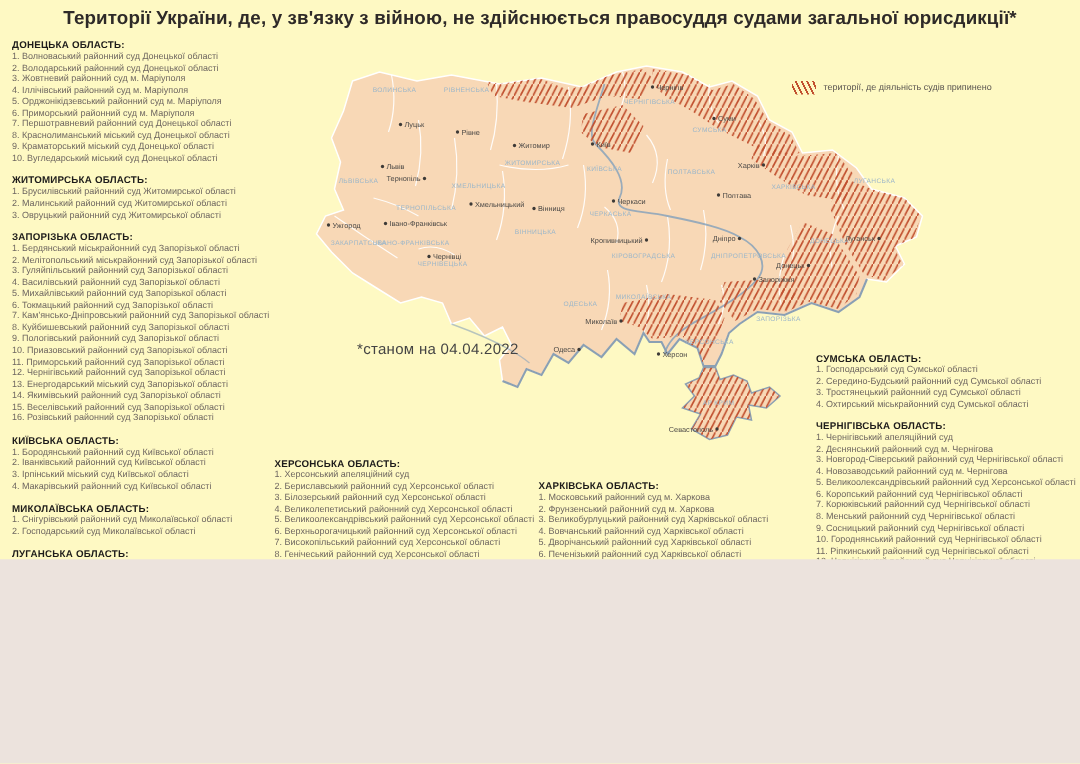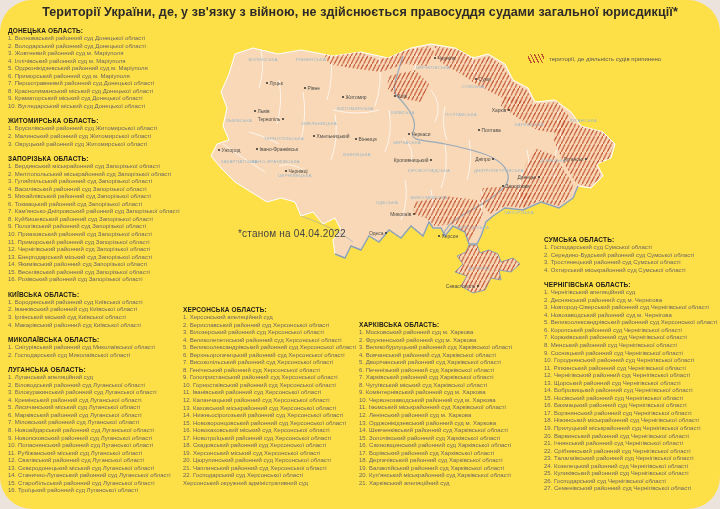--- a/index.html
+++ b/index.html
@@ -1,17 +1,17 @@
 <!DOCTYPE html>
 <html><head>
 <meta charset="utf-8">
 <style>
   html,body{margin:0;padding:0;}
   body{font-family:"Liberation Sans","DejaVu Sans",sans-serif;background:#ece3dd;}
-  #canvas{position:relative;width:720px;height:509px;background:#fde047;overflow:hidden;border-radius:32px;}
+  #canvas{position:relative;width:720px;height:373px;background:#fef9c3;overflow:hidden;}
   .title{position:absolute;top:5px;left:0;width:720px;text-align:center;
          font-size:12.5px;font-weight:bold;color:#2e2a28;letter-spacing:.1px;}
   .col{position:absolute;}
   .col-left{left:8px;top:27px;width:176px;}
   .col-kherson{left:183px;top:306px;width:174px;}
   .col-kharkiv{left:359px;top:321px;width:182px;}
   .col-right{left:544px;top:236px;width:172px;}
   .section{margin:0 0 0 0;}
   .section + .section{margin-top:7px;}
   .sec-header{font-size:6.5px;font-weight:bold;color:#1d1b1a;line-height:8px;letter-spacing:.15px;}

